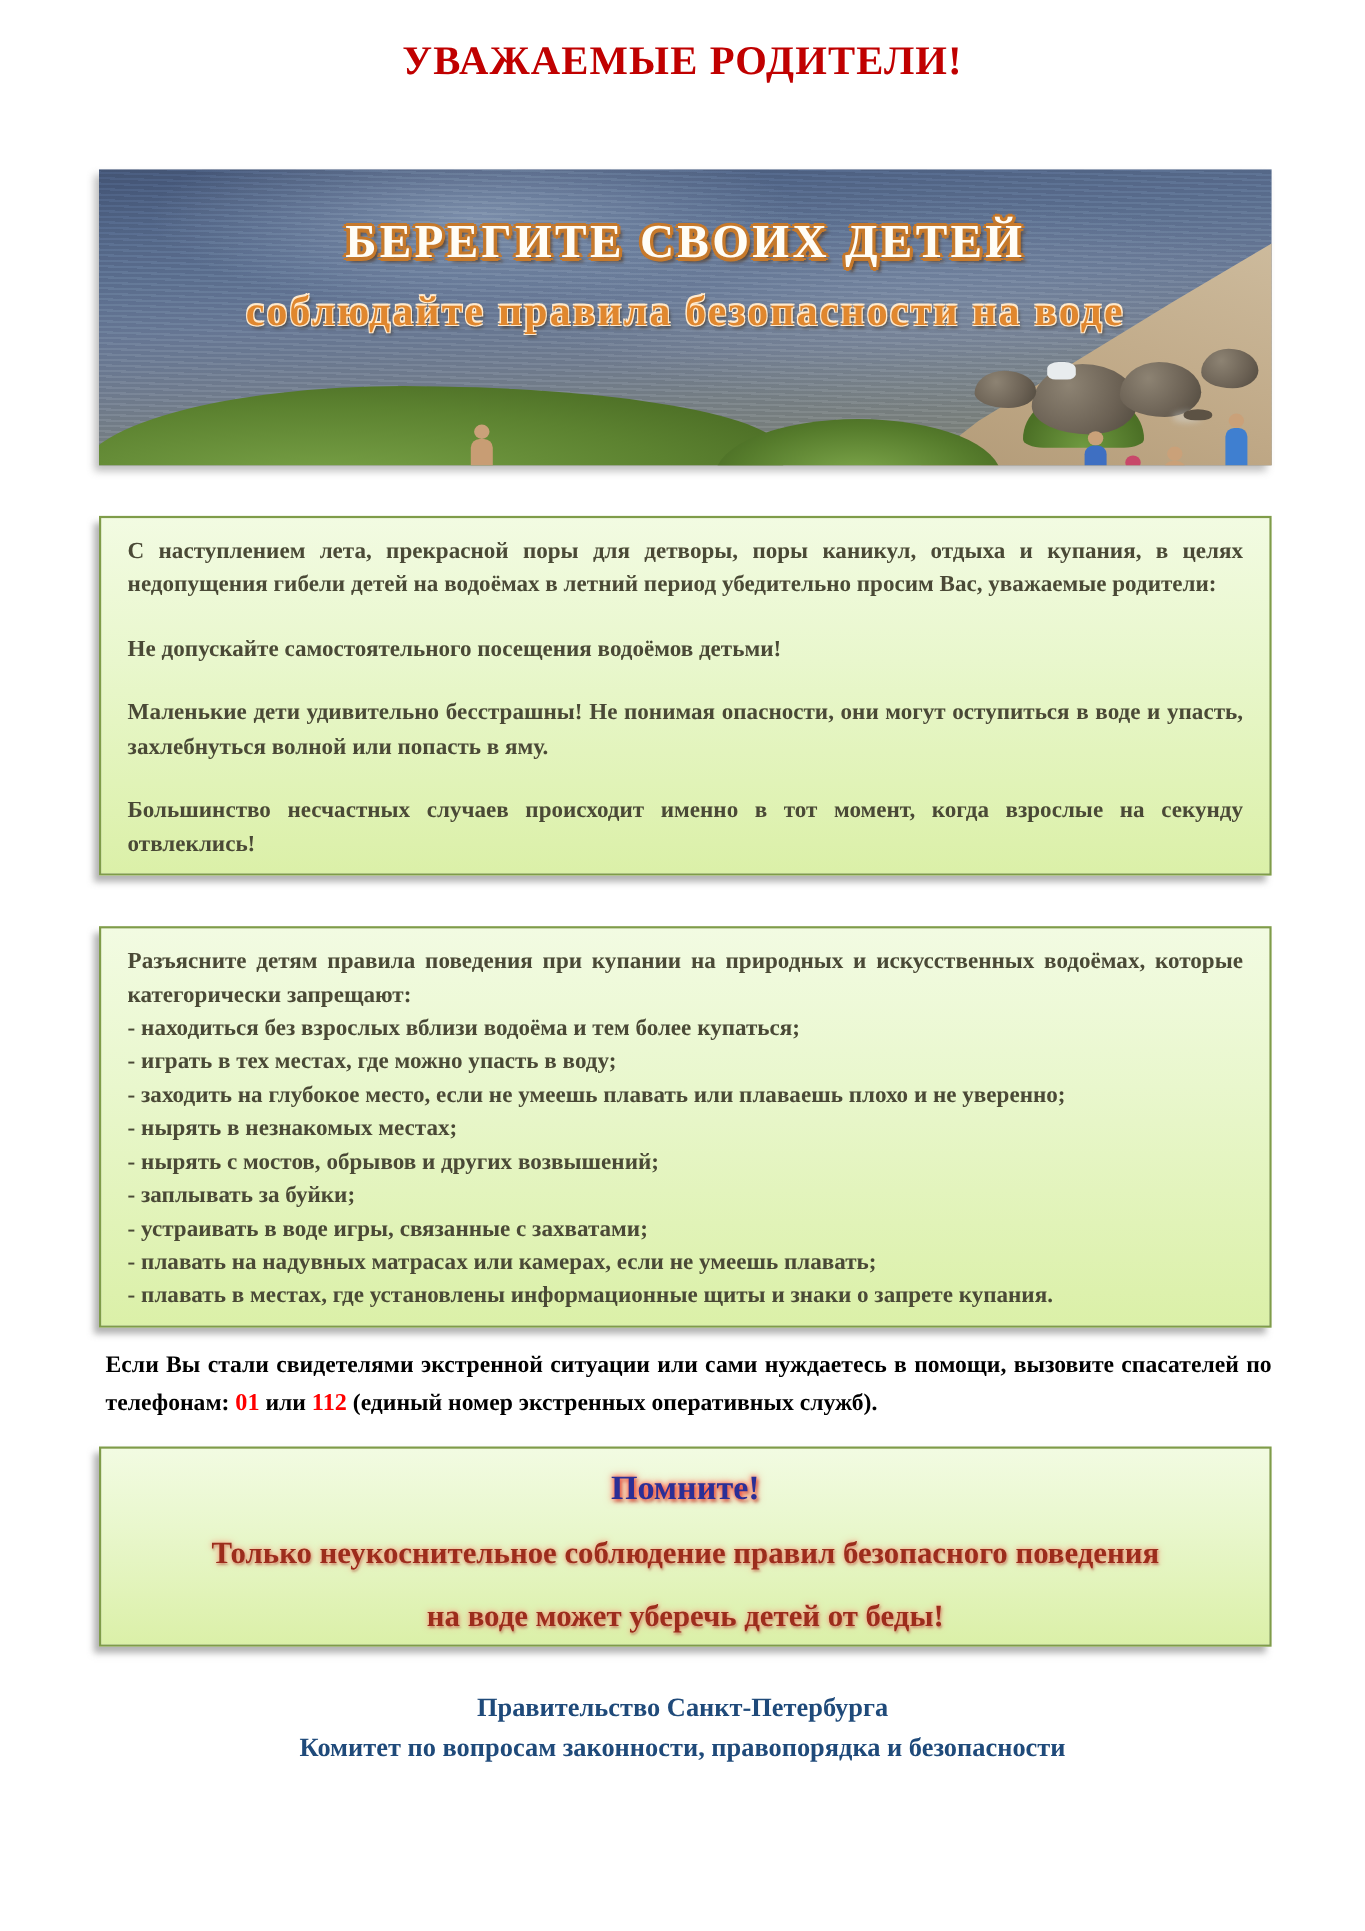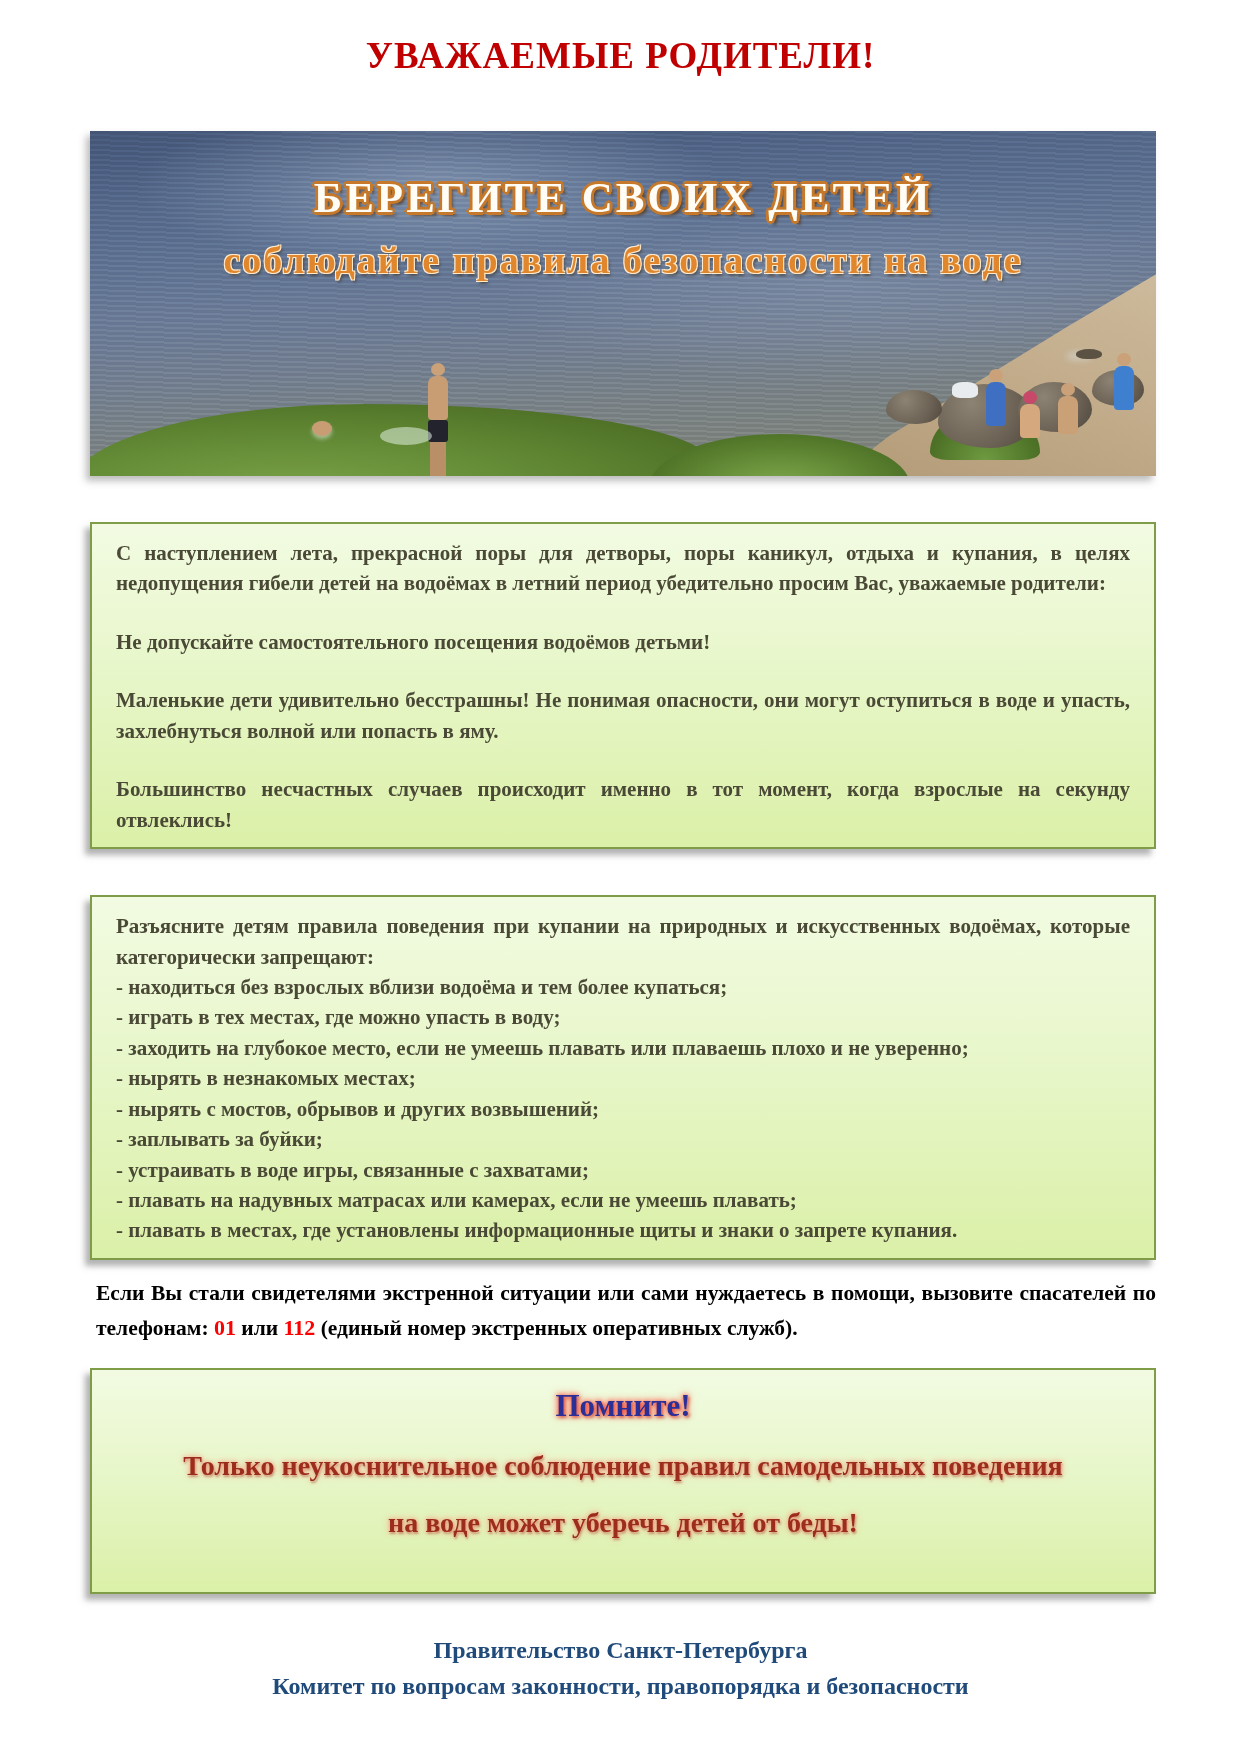--- a/index.html
+++ b/index.html
@@ -16,22 +16,22 @@
     font-size:37px;
     font-weight:bold;
     letter-spacing:1px;
     color:#c00000;
   }
   .content { width:1066px; margin-left:90px; }
 
   
   .photo {
     position:relative;
-    margin-top:54px;
-    width:1066px; height:345px;
+    margin-top:77px;
+    width:1066px; height:269px;
     overflow:hidden;
     background:
       radial-gradient(ellipse 420px 120px at 32% 16%, rgba(195,210,226,0.38), rgba(195,210,226,0) 70%),
       radial-gradient(ellipse 500px 140px at 70% 45%, rgba(160,175,195,0.25), rgba(160,175,195,0) 70%),
       linear-gradient(176deg, #46587a 0%, #54688a 16%, #5f7393 30%, #6b7c98 45%, #748093 60%, #7a8389 72%, #7e8480 84%, #82857c 100%);
     box-shadow:-4px 5px 7px rgba(110,110,110,0.45);
   }
   .water-ripples {
     position:absolute; inset:0;
     background:repeating-linear-gradient(2deg, rgba(255,255,255,0.05) 0 2px, rgba(0,0,0,0.05) 2px 5px);
@@ -134,21 +134,21 @@
     font-size:21.5px;
     font-weight:bold;
     color:#000000;
     line-height:1.6;
     text-align:justify;
   }
   .phone-number { color:#ff0000; font-size:22px; }
 
   .reminder-box {
     margin-top:22px;
-    width:1066px; height:226px;
+    width:1066px; height:182px;
     text-align:center;
   }
   .reminder-heading {
     display:inline-block;
     font-size:31px; font-weight:bold;
     color:#2b2f96;
     text-shadow:0 0 5px #ff4a3a, 0 0 9px #ff7a64, 2px 2px 3px rgba(150,40,25,0.55);
   }
   .reminder-line {
     margin-top:17px;
@@ -234,21 +234,21 @@
     <div class="rule-line">- заплывать за буйки;</div>
     <div class="rule-line">- устраивать в воде игры, связанные с захватами;</div>
     <div class="rule-line">- плавать на надувных матрасах или камерах, если не умеешь плавать;</div>
     <div class="rule-line">- плавать в местах, где установлены информационные щиты и знаки о запрете купания.</div>
   </div>
 
   <p class="emergency"><span>Если Вы стали свидетелями экстренной ситуации или сами нуждаетесь в помощи, вызовите спасателей по телефонам: </span><span class="phone-number">01</span><span> или </span><span class="phone-number">112</span><span> (единый номер экстренных оперативных служб).</span></p>
 
   <div class="green-box reminder-box">
     <div class="reminder-heading">Помните!</div>
-    <div class="reminder-line">Только неукоснительное соблюдение правил самодельных поведения</div>
+    <div class="reminder-line">Только неукоснительное соблюдение правил безопасного поведения</div>
     <div class="reminder-line">на воде может уберечь детей от беды!</div>
   </div>
 
 </div>
 
 <div class="footer">
   <div>Правительство Санкт-Петербурга</div>
   <div>Комитет по вопросам законности, правопорядка и безопасности</div>
 </div>
 

